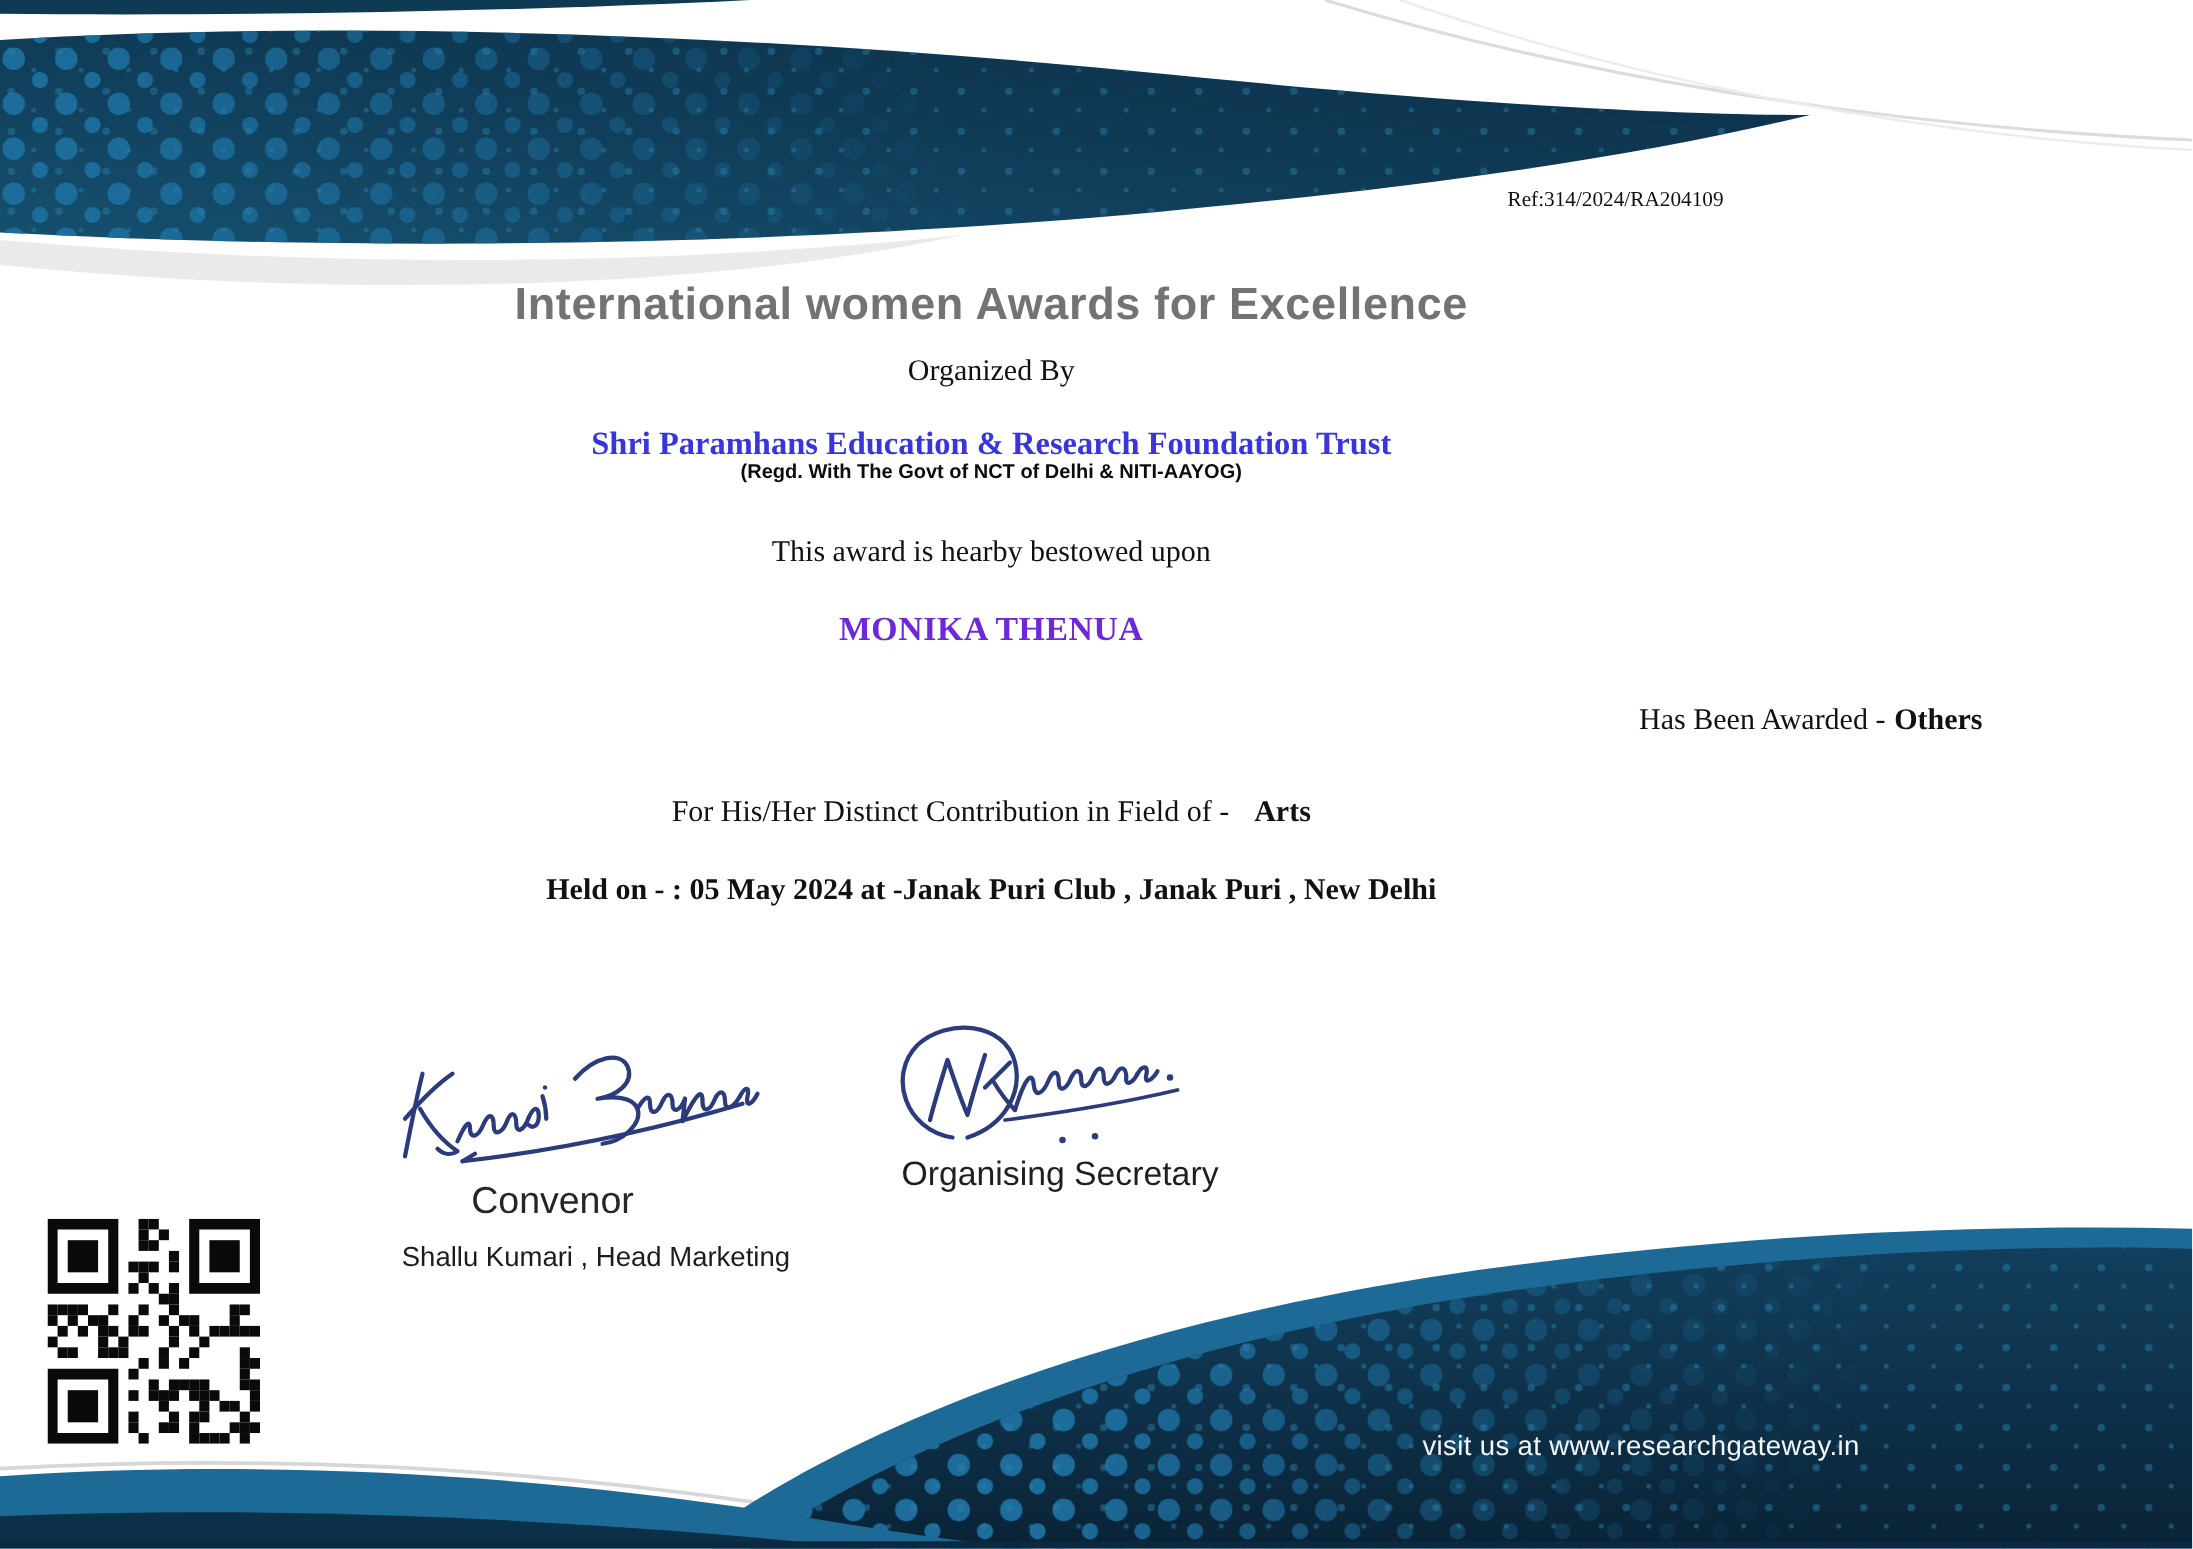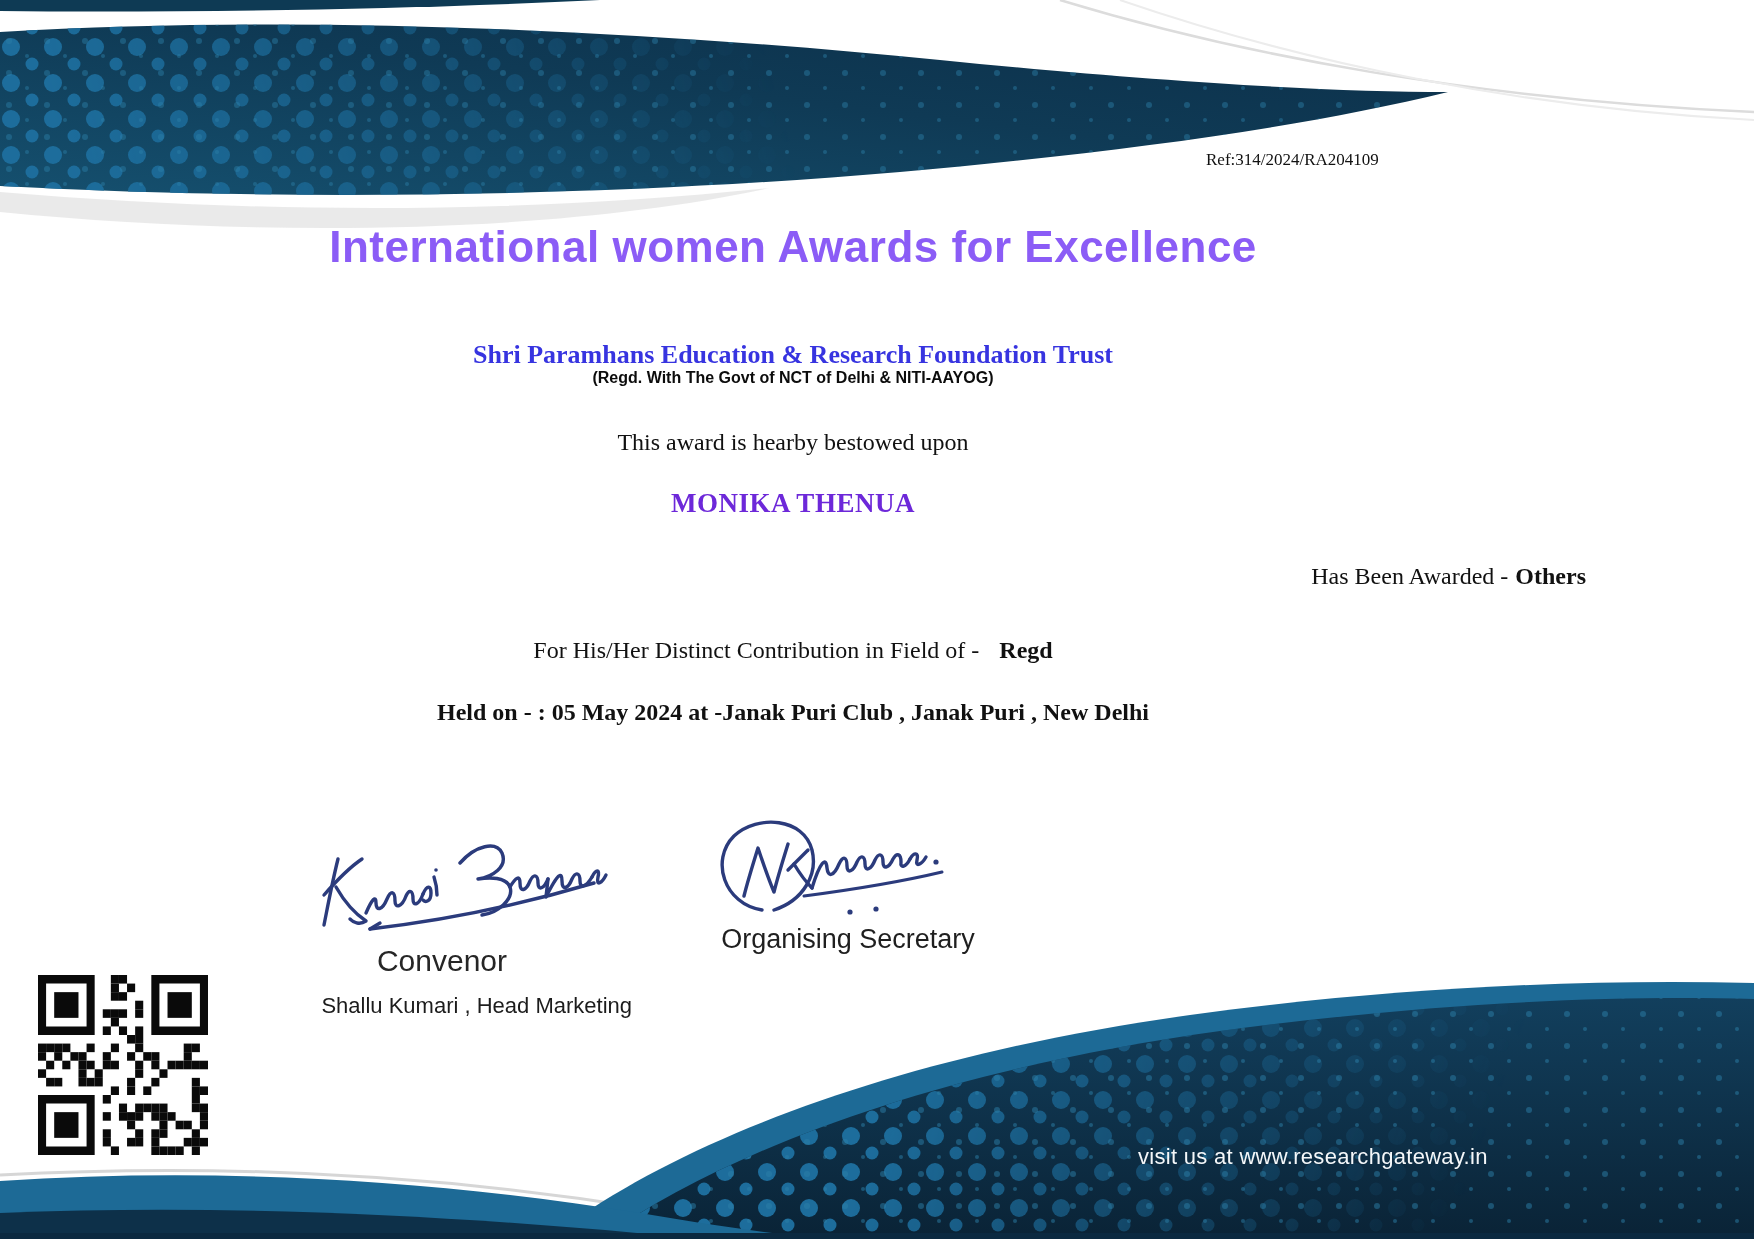--- a/index.html
+++ b/index.html
@@ -4,21 +4,21 @@
 <style>
   html,body{margin:0;padding:0;background:#ffffff;}
   .certificate{
     position:relative;width:1754px;height:1239px;background:#ffffff;
     overflow:hidden;font-family:"Liberation Serif",serif;color:#111;
   }
   .abs{position:absolute;}
   .deco{position:absolute;left:0;pointer-events:none;}
   .centercol{position:absolute;left:0;width:1586px;text-align:center;}
   .ref-number{position:absolute;left:1206px;top:150px;font-size:17px;color:#111;}
-  .title{top:222px;font-family:"Liberation Sans",sans-serif;font-size:44px;font-weight:600;color:#8b5cf6;letter-spacing:.5px;}
+  .title{top:222px;font-family:"Liberation Sans",sans-serif;font-size:36px;font-weight:600;color:#737373;letter-spacing:.5px;}
   .organized-by{top:284px;font-size:24px;}
   .org-name{top:340px;font-size:26px;font-weight:bold;color:#3734e0;text-align:center;}
   .org-regd{top:369px;font-family:"Liberation Sans",sans-serif;font-size:16px;font-weight:bold;color:#0c0c0c;}
   .bestowed{top:429px;font-size:24px;}
   .recipient{top:488px;font-size:27px;font-weight:bold;color:#6d28d9;letter-spacing:.5px;}
   .awarded{top:563px;font-size:24px;text-align:right;}
   .contribution{top:637px;font-size:24px;}
   .heldon{top:699px;font-size:24px;font-weight:bold;}
   .val{font-weight:bold;margin-left:7px;}
   .val-gap{font-weight:bold;margin-left:20px;}
@@ -111,35 +111,36 @@
     <path d="M0,272 C210,258 430,270 640,304 C700,314 760,324 830,330 L0,330 Z" fill="#1d6a96"></path>
 
     <path d="M0,304 C240,294 480,308 700,330 L0,330 Z" fill="#0d3049"></path>
     <rect x="0" y="324" width="1754" height="6" fill="#0b2940"></rect>
   </svg>
 
   <div class="ref-number">Ref:314/2024/RA204109</div>
 
   <div class="centercol title">International women Awards for Excellence</div>
 
+  <div class="centercol organized-by">Organized By</div>
 
   <div class="centercol org-name">Shri Paramhans Education &amp; Research Foundation Trust</div>
 
   <div class="centercol org-regd">(Regd. With The Govt of NCT of Delhi &amp; NITI-AAYOG)</div>
 
   <div class="centercol bestowed">This award is hearby bestowed upon</div>
 
   <div class="centercol recipient">MONIKA THENUA</div>
 
   <div class="centercol awarded">
     <span>Has Been Awarded -</span><span class="val">Others</span>
   </div>
 
   <div class="centercol contribution">
-    <span>For His/Her Distinct Contribution in Field of -</span><span class="val-gap">Regd</span>
+    <span>For His/Her Distinct Contribution in Field of -</span><span class="val-gap">Arts</span>
   </div>
 
   <div class="centercol heldon">Held on - : 05 May 2024 at -Janak Puri Club , Janak Puri , New Delhi</div>
 
   <svg class="abs" style="left:310px;top:833px" width="300" height="108" viewBox="0 0 300 108">
     <g fill="none" stroke="#2b3b7c" stroke-width="3.4" stroke-linecap="round" stroke-linejoin="round">
       <path d="M28,26 C22,50 18,72 14,92"></path>
       <path d="M14,62 C28,46 40,34 52,26"></path>
       <path d="M26,54 C34,68 44,80 56,88 C50,92 44,90 40,86"></path>
       <path d="M56,80 C62,66 66,62 66,70 C66,78 72,78 77,66 C81,57 85,58 85,68 C85,76 92,74 96,63 C99,56 103,57 103,66 C103,74 109,72 113,61"></path>

